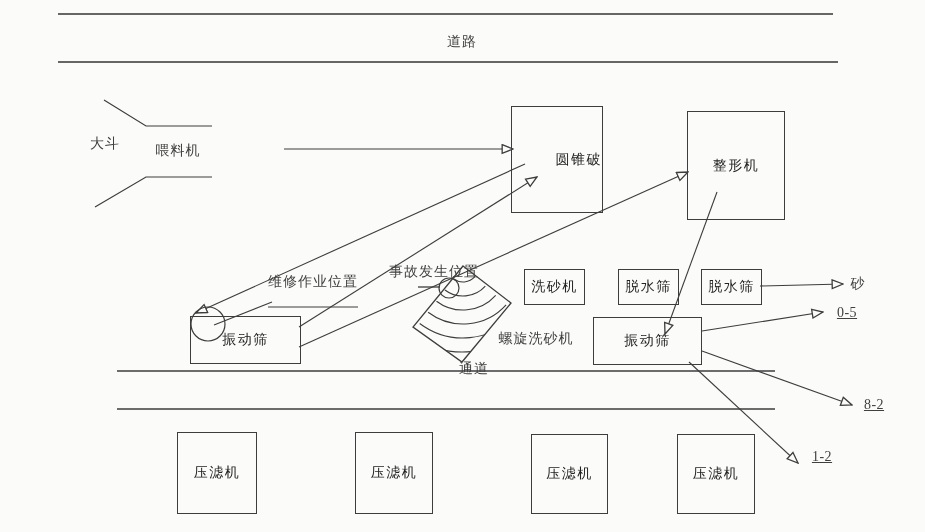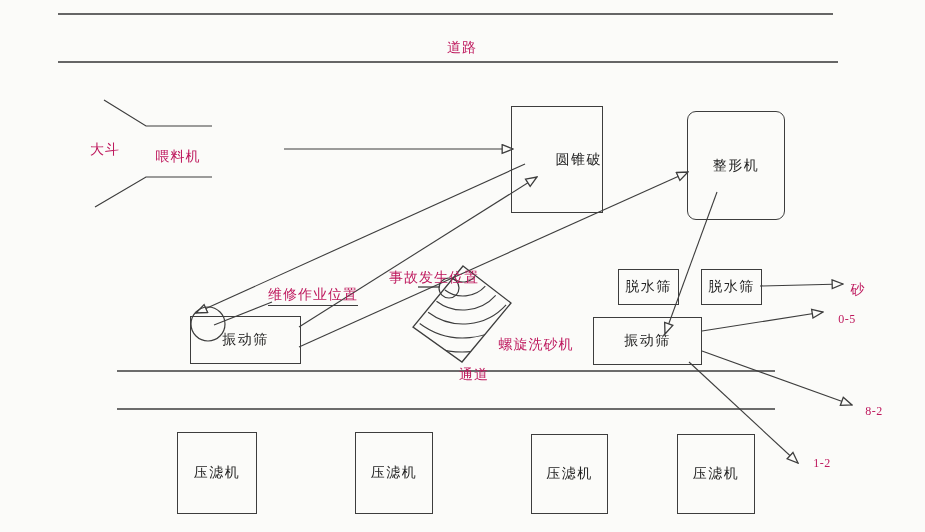--- a/index.html
+++ b/index.html
@@ -9,25 +9,25 @@
     font-family:"Liberation Serif","DejaVu Serif",serif;
     color:#1f1f1f;
   }
   #wires{position:absolute;left:0;top:0;width:925px;height:532px;}
   .box{
     position:absolute;border:1.4px solid #3d3d3d;background:transparent;
     display:flex;align-items:center;justify-content:center;
   }
   .lbl{
     position:absolute;transform:translate(-50%,-50%);
-    font-size:14px;letter-spacing:1px;white-space:nowrap;color:#be185d;margin-top:6px;
+    font-size:14px;letter-spacing:1px;white-space:nowrap;color:#404040;
   }
   .boxlbl{font-size:14px;letter-spacing:1.5px;color:#232323;white-space:nowrap;}
-  .small{font-size:12px;letter-spacing:0.5px;}
-  .underlined{border-bottom:1.2px solid #3d3d3d;padding-bottom:1px;}
+  .small{font-size:14px;letter-spacing:0.5px;text-decoration:underline;}
+  .underlined{border-bottom:1.2px solid #3d3d3d;padding-bottom:16px;}
 </style>
 </head>
 <body>
 
 <div id="stage">
 
   <svg id="wires" viewBox="0 0 925 532">
     <defs>
       <marker id="arw" viewBox="0 0 12 10" refX="11" refY="5" markerWidth="13" markerHeight="11" markerUnits="userSpaceOnUse" orient="auto-start-reverse">
         <path d="M1,1 L11,5 L1,9 Z" fill="#fbfbf9" stroke="#3d3d3d" stroke-width="1.2"></path>
@@ -68,25 +68,28 @@
       <path d="M495.7,295.4 A44,44 0 0 1 436.5,301.2" fill="none" stroke="#3d3d3d" stroke-width="1.1"></path>
       <path d="M506.1,304.8 A58,58 0 0 1 428.1,312.3" fill="none" stroke="#3d3d3d" stroke-width="1.1"></path>
       <path d="M516.5,314.2 A72,72 0 0 1 419.7,323.5" fill="none" stroke="#3d3d3d" stroke-width="1.1"></path>
       <path d="M526.9,323.5 A86,86 0 0 1 411.2,334.7" fill="none" stroke="#3d3d3d" stroke-width="1.1"></path>
     </g>
   </svg>
 
   <div class="box" style="left:511px;top:106px;width:90px;height:105px;justify-content:flex-end;">
     <span class="boxlbl">圆锥破</span>
   </div>
-  <div class="box" style="left:687px;top:111px;width:96px;height:107px;border-radius:9px;">
+  <div class="box" style="left:687px;top:111px;width:96px;height:107px;">
     <span class="boxlbl">整形机</span>
   </div>
   <div class="box" style="left:190px;top:316px;width:109px;height:46px;">
     <span class="boxlbl">振动筛</span>
+  </div>
+  <div class="box" style="left:524px;top:269px;width:59px;height:34px;">
+    <span class="boxlbl">洗砂机</span>
   </div>
   <div class="box" style="left:618px;top:269px;width:59px;height:34px;">
     <span class="boxlbl">脱水筛</span>
   </div>
   <div class="box" style="left:701px;top:269px;width:59px;height:34px;">
     <span class="boxlbl">脱水筛</span>
   </div>
   <div class="box" style="left:593px;top:317px;width:107px;height:46px;">
     <span class="boxlbl">振动筛</span>
   </div>

